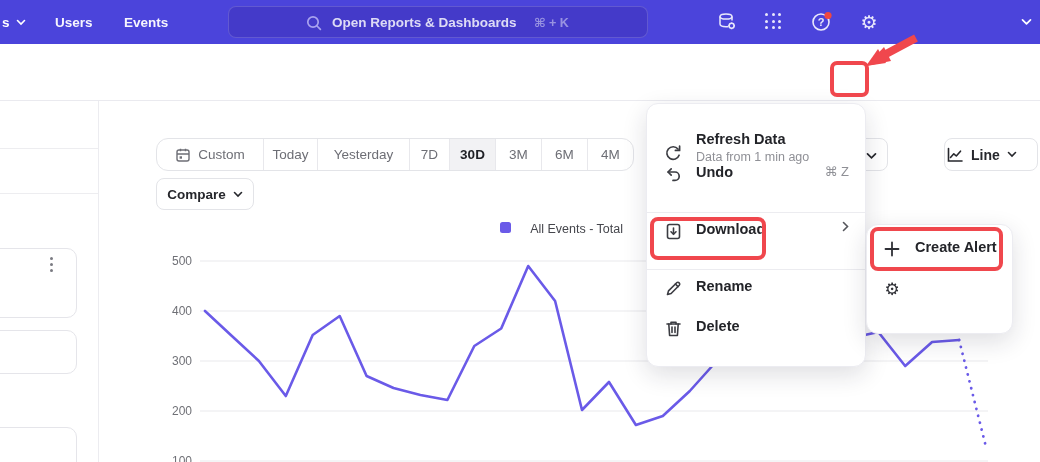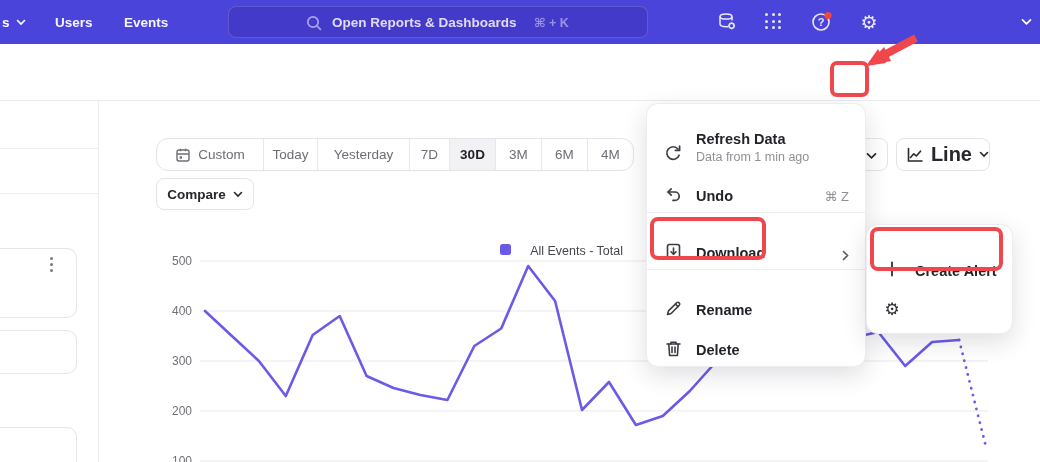--- a/index.html
+++ b/index.html
@@ -48,32 +48,32 @@
   .lcard{position:absolute;left:-20px;width:97px;border:1px solid #E5E5EA;border-radius:10px;background:#fff}
   .kebab{position:absolute;left:50px;top:257px;display:flex;flex-direction:column;gap:3px;cursor:pointer}
   .kebab i{width:3px;height:3px;border-radius:50%;background:#7A7B82}
 
   
   .ranges{position:absolute;left:156px;top:138px;height:33px;display:flex;border:1px solid #E3E4E8;border-radius:12px;background:#fff;overflow:hidden;z-index:3}
   .rng{display:flex;align-items:center;justify-content:center;gap:7px;font-size:13.5px;color:#6D6E75;border-left:1px solid #E8E8EC;cursor:pointer;height:100%}
   .rng:first-child{border-left:none}
   .rng.sel{background:#F2F2F4;color:#1F2025;font-weight:700}
   .compare{position:absolute;left:156px;top:178px;width:98px;height:32px;border:1px solid #E3E4E8;border-radius:8px;background:#fff;display:flex;align-items:center;justify-content:center;gap:7px;font-size:13.5px;font-weight:600;color:#26272C;cursor:pointer;z-index:3}
-  .linebtn{position:absolute;left:896px;top:138px;width:94px;height:33px;border:1px solid #E3E4E8;border-radius:8px;background:#fff;display:flex;align-items:center;justify-content:flex-end;gap:7px;font-size:20px;font-weight:600;color:#26272C;cursor:pointer;z-index:3}
+  .linebtn{position:absolute;left:944px;top:138px;width:94px;height:33px;border:1px solid #E3E4E8;border-radius:8px;background:#fff;display:flex;align-items:center;justify-content:flex-start;gap:7px;font-size:14px;font-weight:600;color:#26272C;cursor:pointer;z-index:3}
   .hidden-dd{position:absolute;left:812px;top:138px;width:76px;height:33px;border:1px solid #E3E4E8;border-radius:8px;background:#fff;z-index:2;cursor:pointer}
 
   
-  .legend{position:absolute;top:244px;right:417px;display:flex;gap:19px;z-index:2}
+  .legend{position:absolute;top:222px;right:417px;display:flex;gap:19px;z-index:2}
   .legend .sq{width:11px;height:11px;border-radius:2.5px;background:var(--line)}
   .legend .lb{font-size:12.5px;color:#45464C}
   #chart{position:absolute;left:0;top:0;z-index:1;pointer-events:none}
 
   
   .menu{position:absolute;left:646px;top:103px;width:220px;background:#fff;border:1px solid #ECECF1;border-radius:12px;box-shadow:0 8px 24px rgba(25,25,50,.14);padding:10px 0 8px 0;z-index:20}
-  .mi{display:flex;align-items:flex-end;padding:0 16px;cursor:pointer}
+  .mi{display:flex;align-items:flex-start;padding:0 16px;cursor:pointer}
   .mi .ic{width:20px;height:20px;margin-right:13px;flex:none;display:flex;align-items:center;justify-content:center}
   .mi .lb{font-size:14.5px;font-weight:600;color:#232429}
   .mi .sub{font-size:12.5px;color:var(--gray);font-weight:400;margin-top:3px}
   .mi .sc{margin-left:auto;font-size:13px;color:var(--gray)}
   .mi .chev{margin-left:auto}
   .mdiv{height:1px;background:#ECECF0;margin:8px 0}
   .mi.hl{margin:9px 6px 0 6px;padding:0 10px;height:38px;border-radius:8px;background:#F0EEFB}
   .mi.hl .lb{color:var(--accent-dark)}
   .submenu{position:absolute;left:866px;top:224px;width:147px;background:#fff;border:1px solid #ECECF1;border-radius:12px;box-shadow:0 8px 24px rgba(25,25,50,.14);padding:14px 0;z-index:21}
   .submenu .mi{height:40px;padding:0 15px}

